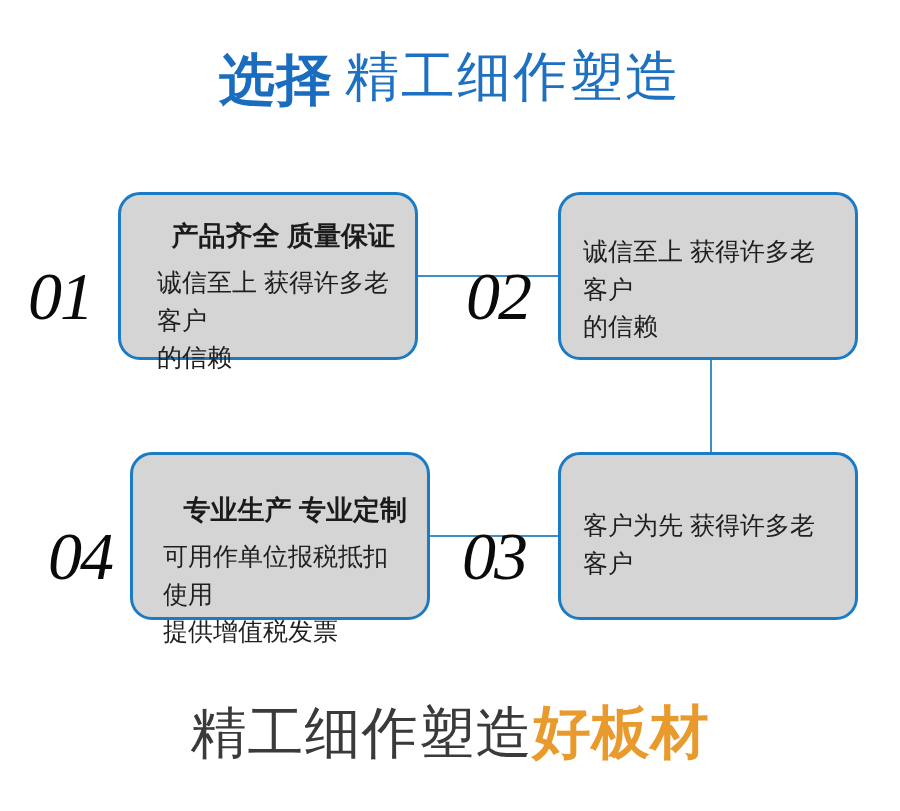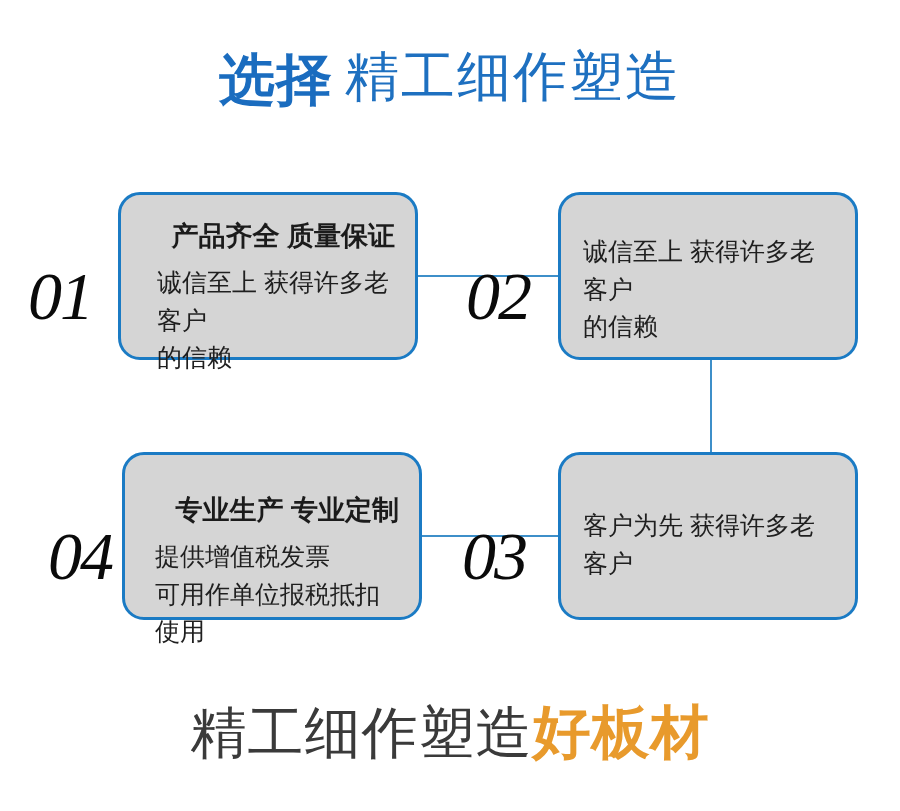--- a/index.html
+++ b/index.html
@@ -86,21 +86,21 @@
     color: #1f1f1f;
     line-height: 1.5;
     margin-top: 12px;
     letter-spacing: 0px;
   }
   .card-body .bline { display: block; }
 
   
   #card-1 { left: 118px; top: 192px; width: 300px; height: 168px; }
   #card-2 { left: 558px; top: 192px; width: 300px; height: 168px; }
-  #card-4 { left: 122px; top: 452px; width: 300px; height: 168px; padding-top: 40px; }
+  #card-4 { left: 130px; top: 452px; width: 300px; height: 168px; padding-top: 40px; }
   #card-3 { left: 558px; top: 452px; width: 300px; height: 168px; padding-top: 40px; }
 
   #card-1 .card-title { padding-left: 14px; }
   #card-3 .card-title { padding-left: 14px; }
   #card-4 .card-title { padding-left: 14px; }
   #card-1 .card-body { padding-left: 14px; }
   #card-4 .card-body { padding-left: 8px; }
 
   
   .step-num {
@@ -171,22 +171,22 @@
   <div class="card" id="card-2">
     <div class="card-body">
       <span class="bline">诚信至上 获得许多老客户</span>
       <span class="bline">的信赖</span>
     </div>
   </div>
 
   <div class="card" id="card-4">
     <div class="card-title">专业生产 专业定制</div>
     <div class="card-body">
+      <span class="bline">可用作单位报税抵扣使用</span>
       <span class="bline">提供增值税发票</span>
-      <span class="bline">可用作单位报税抵扣使用</span>
     </div>
   </div>
 
   <div class="card" id="card-3">
     <div class="card-body">
       <span class="bline">客户为先 获得许多老客户</span>
     </div>
   </div>
 
   <div class="step-num" id="num-01">01</div>

